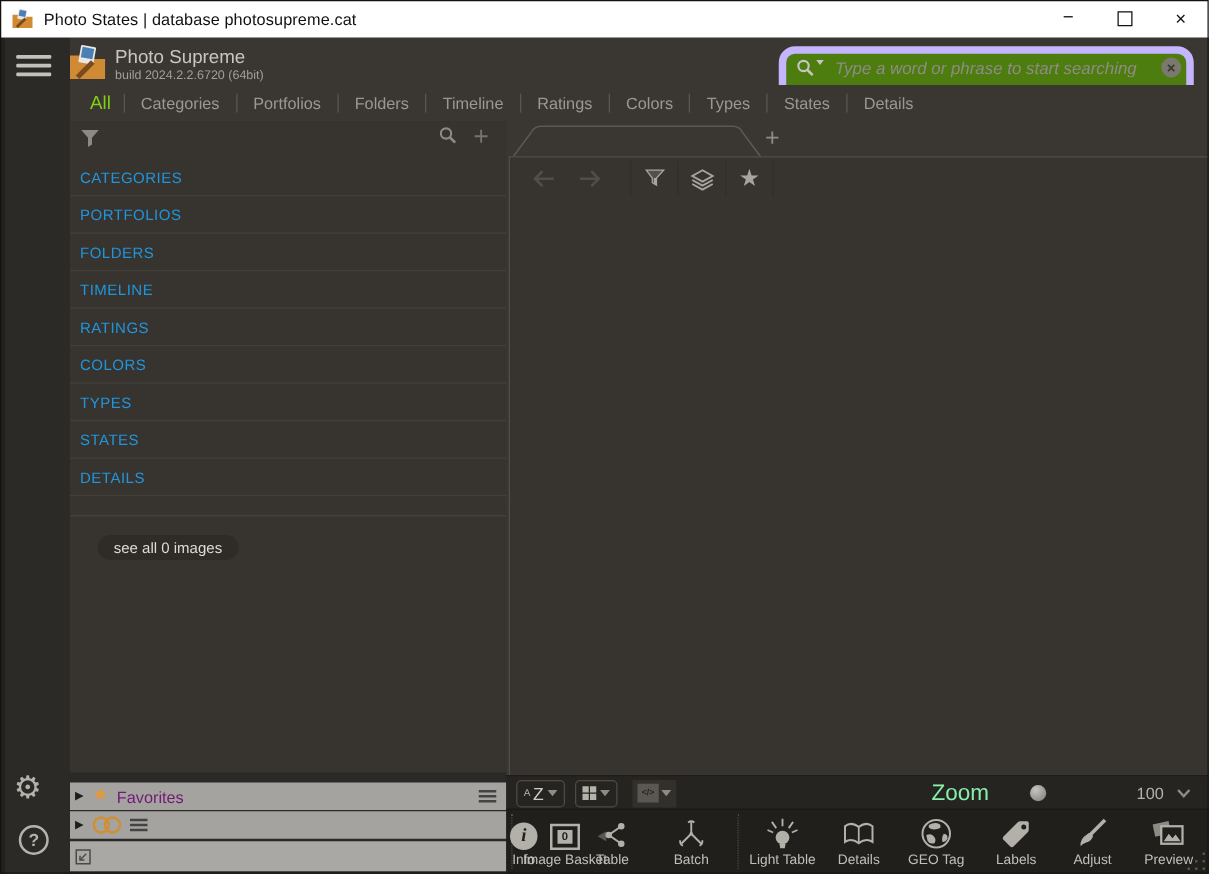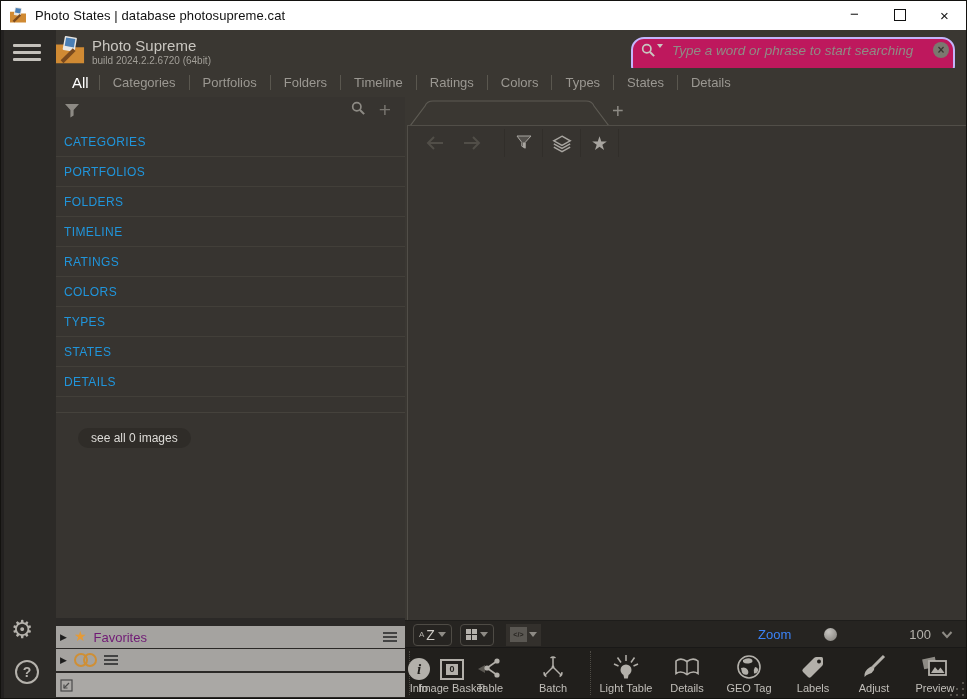--- a/index.html
+++ b/index.html
@@ -21,38 +21,38 @@
   .win-btn.min span{margin-top:-4px}
 
   
   .header{position:absolute;top:30px;left:0;right:0;height:38px;background:#3a3732}
   .brand{position:absolute;left:55px;top:2px;display:flex;align-items:flex-start}
   .brand .logo{width:30px;height:30px;margin-top:3px}
   .brand .txt{margin-left:7px}
   .brand .name{font-size:15px;color:#c9c6c0;line-height:19px;margin-top:4px}
   .brand .build{font-size:10px;color:#a29f98;line-height:11px}
   .searchbox{position:absolute;right:12px;top:7px;width:308px;height:22px;
-             border:2px solid #c4b5fd;border-radius:13px;display:flex;align-items:center;
-             background:#be185d;padding:0 4px 16px 8px}
+             border:6px solid #c4b5fd;border-radius:13px;display:flex;align-items:center;
+             background:#4d7c0f;padding:0 4px 16px 8px}
   .searchbox .mag{flex:0 0 auto;display:flex;align-items:center}
   .searchbox .mag-tri{width:0;height:0;border-left:3.5px solid transparent;
              border-right:3.5px solid transparent;border-top:4.5px solid #c9c6c1;
              margin:-8px 0 0 1px}
   .searchbox input{flex:1;background:transparent;border:none;outline:none;
              font-family:"Liberation Sans",sans-serif;font-style:italic;font-size:13.5px;
              color:#cfccc6;margin-left:7px}
   .searchbox input::placeholder{color:#8f8c85;opacity:1}
   .searchbox .clear{flex:0 0 auto;width:16px;height:16px;border-radius:50%;background:#7b786f;
              color:#3a3732;font-size:12px;line-height:16px;text-align:center;font-weight:bold}
 
   
   .tabbar{position:absolute;top:68px;left:52px;right:0;height:29px;background:#3a3732;
           display:flex;align-items:center;padding-left:10px}
   .tab{font-size:13px;color:#9b9892;padding:0 13px;cursor:default;white-space:nowrap}
-  .tab.active{color:#ffffff;font-size:15px;padding:0 10px}
+  .tab.active{color:#84cc16;font-size:15px;padding:0 10px}
   .tab-sep{width:1px;height:15px;background:#5a574f}
 
   
   .rail{position:absolute;top:30px;left:0;width:52px;bottom:0;background:#2c2a27;
         border-left:4px solid #232120;z-index:5}
   .rail .burger{position:absolute;top:14px;left:9px;width:28px;display:flex;
         flex-direction:column;gap:4px}
   .rail .burger i{display:block;height:3px;background:#c4c1bb;border-radius:1px}
   .rail .gear{position:absolute;top:586px;left:7px;font-size:25px;color:#b5b2ac;line-height:28px}
   .rail .help{position:absolute;top:630px;left:11px;width:20px;height:20px;border-radius:50%;
@@ -110,21 +110,21 @@
   .vt-btn .z{font-size:14px;color:#cfccc6;margin-left:-1px}
   .tri-down{width:0;height:0;border-left:4px solid transparent;border-right:4px solid transparent;
             border-top:5px solid #8e8b85}
   .gridico{display:grid;grid-template-columns:5px 5px;grid-template-rows:5px 5px;gap:1px}
   .gridico i{background:#b5b2ac}
   .vt-code{height:22px;margin-left:12px;padding:0 4px;background:#33302c;display:flex;
            align-items:center;gap:2px}
   .vt-code .chip{width:17px;height:15px;background:#5a5752;color:#26231f;font-size:7px;
            font-weight:bold;display:flex;align-items:center;justify-content:center}
   .vt-right{margin-left:auto;display:flex;align-items:center;padding-right:14px}
-  .vt-right .zlabel{font-size:13px;color:#3b82f6}
+  .vt-right .zlabel{font-size:18px;color:#86efac}
   .knob{width:13px;height:13px;border-radius:50%;margin-left:33px;
         background:radial-gradient(circle at 35% 30%, #c6c4c0, #7e7b76)}
   .zval{font-size:13px;color:#b5b2ac;margin-left:72px}
   .zchev{margin-left:10px;display:flex}
 
   
   .actionbar{position:absolute;left:405px;right:0;top:647px;bottom:0;background:#211f1c;
              border-top:1px solid #191817;overflow:hidden}
   .ab-sep{position:absolute;top:3px;height:44px;border-left:1px dotted #4e4b45}
   .ab-item{position:absolute;top:2px;width:80px;text-align:center;cursor:default}

